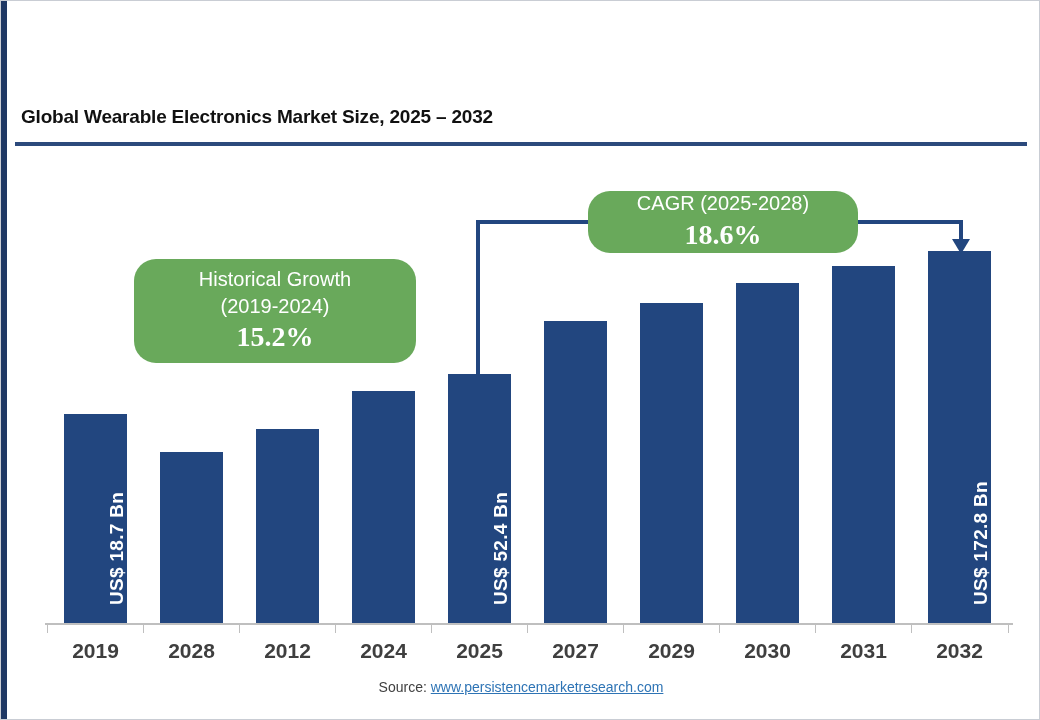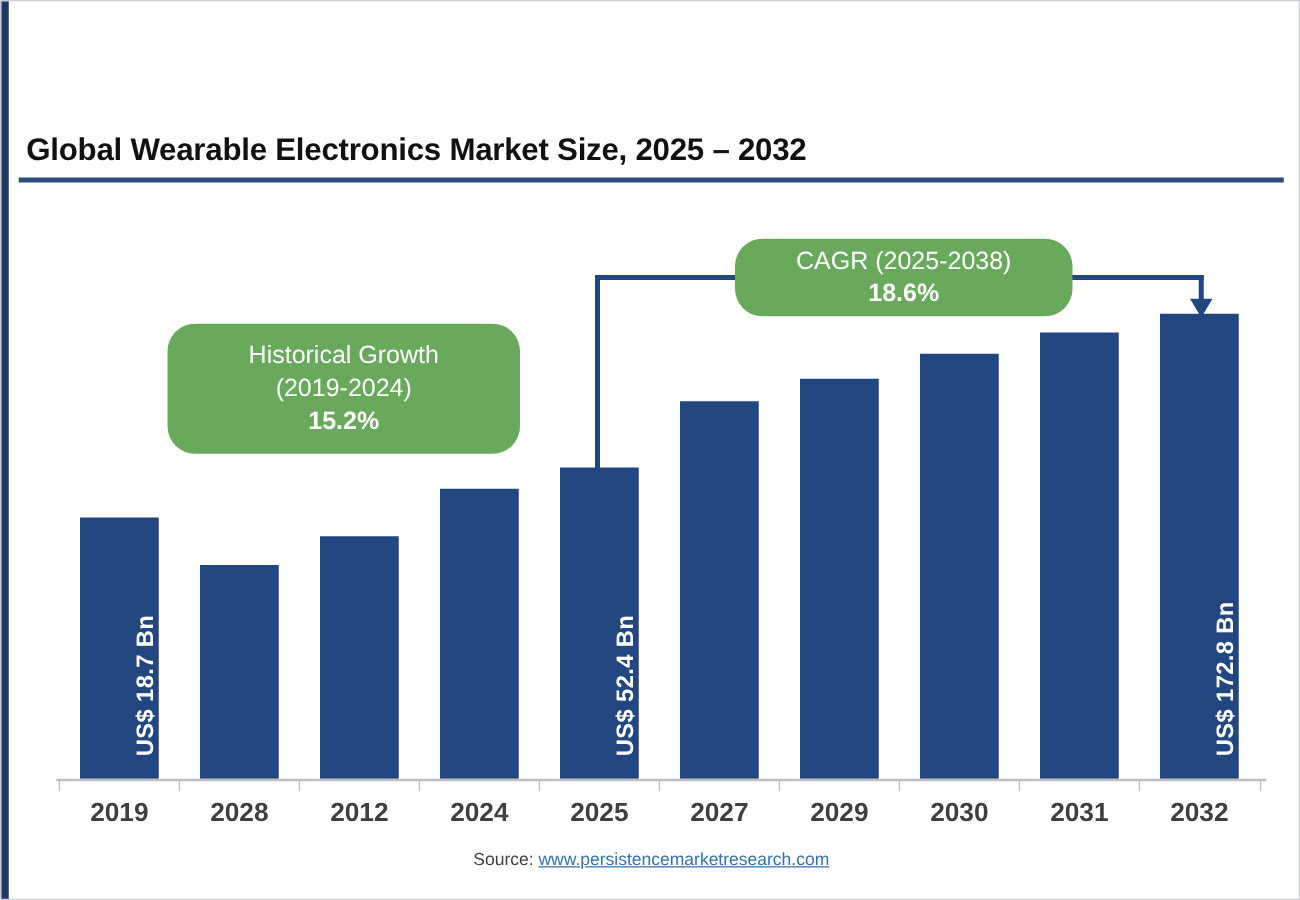--- a/index.html
+++ b/index.html
@@ -87,21 +87,21 @@
     font-weight: 700;
     letter-spacing: 3px;
     color: #444d5e;
     white-space: nowrap;
   }
   
   .title {
     position: absolute;
     left: 20px;
     top: 105px;
-    font-size: 25px;
+    font-size: 19px;
     font-weight: 700;
     color: #111111;
     letter-spacing: -0.2px;
     white-space: nowrap;
   }
   .title-rule {
     position: absolute;
     left: 14px;
     top: 141px;
     width: 1012px;
@@ -165,22 +165,23 @@
     flex-direction: column;
     align-items: center;
     justify-content: center;
     line-height: 1.32;
   }
   .callout .c-line {
     font-size: 20px;
     font-weight: 400;
   }
   .callout .c-val {
-    font-size: 20px;
-    font-weight: 700;
+    font-size: 28px;
+    font-weight: 700;
+    font-family: Liberation Serif, serif;
   }
   #callout-historical {
     left: 133px;
     top: 258px;
     width: 282px;
     height: 104px;
   }
   #callout-cagr {
     left: 587px;
     top: 190px;
@@ -276,20 +277,20 @@
     <div class="conn" style="left:958px; top:219px; width:4px; height:22px;"></div>
     <div class="arrowhead" style="left:951px; top:238px;"></div>
 
     <div class="callout" id="callout-historical">
       <div class="c-line">Historical Growth</div>
       <div class="c-line">(2019-2024)</div>
       <div class="c-val">15.2%</div>
     </div>
 
     <div class="callout" id="callout-cagr">
-      <div class="c-line">CAGR (2025-2038)</div>
+      <div class="c-line">CAGR (2025-2028)</div>
       <div class="c-val">18.6%</div>
     </div>
   </div>
 
   <div class="source"><span>Source: </span><a href="#">www.persistencemarketresearch.com</a></div>
 
 </div>
 
 </body></html>

